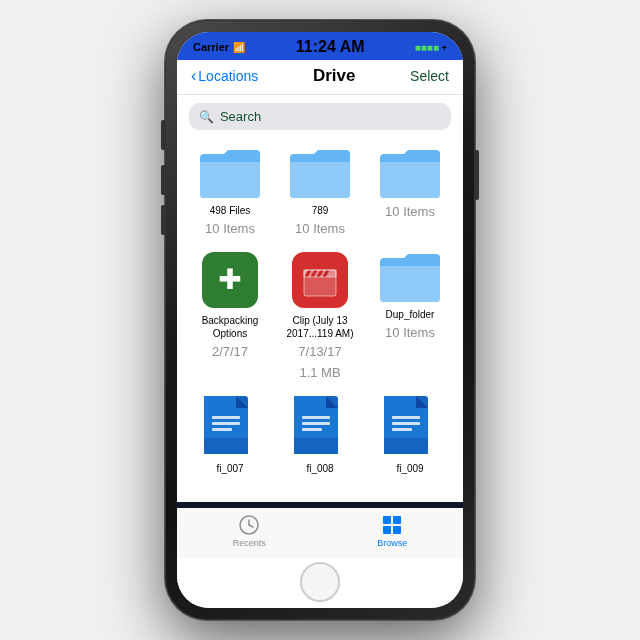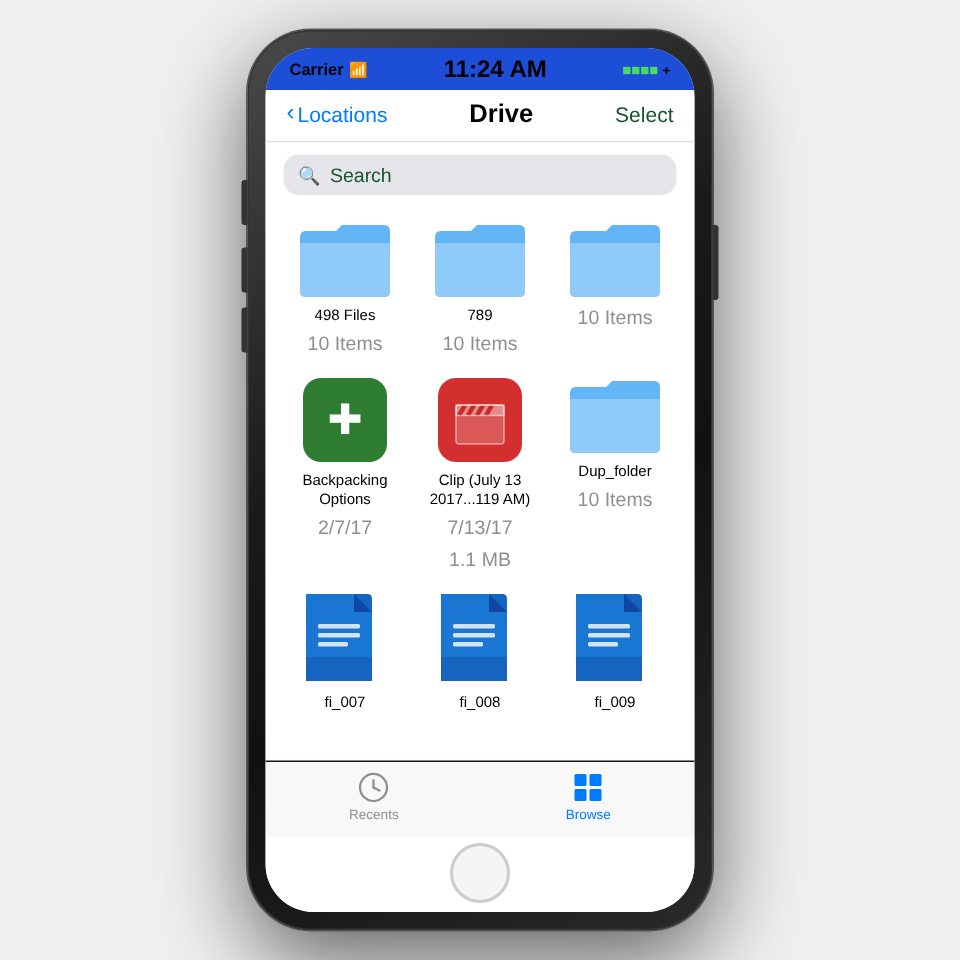--- a/index.html
+++ b/index.html
@@ -203,21 +203,21 @@
     .item-sub {
       font-size: 13px;
       color: #8e8e93;
       text-align: center;
       line-height: 1.3;
     }
 
     
     .tab-bar {
       background: #f8f8f8;
-      border-top: 1px solid #0f172a;
+      border-top: 6px solid #0f172a;
       display: flex;
       justify-content: space-around;
       padding: 6px 0 10px;
       flex-shrink: 0;
     }
 
     .tab-item {
       display: flex;
       flex-direction: column;
       align-items: center;

